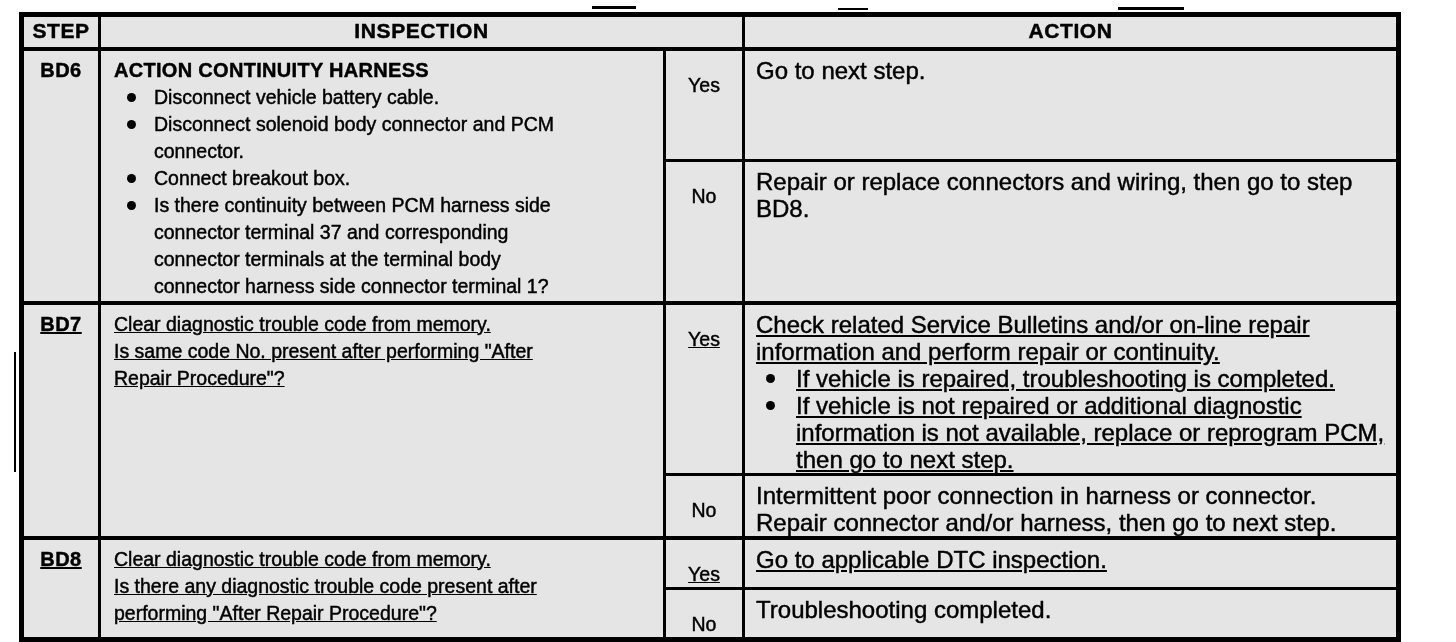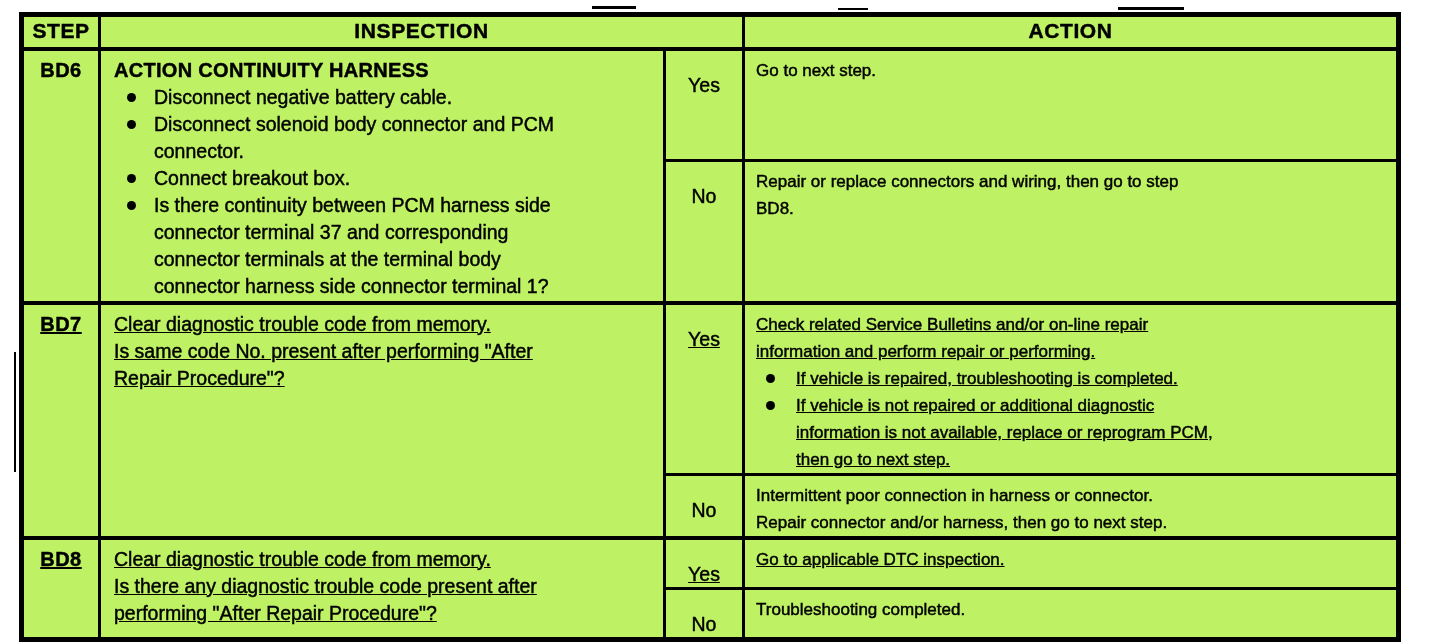--- a/index.html
+++ b/index.html
@@ -6,34 +6,34 @@
   .page{
     position:relative;width:1456px;height:642px;background:#ffffff;
     font-family:"Liberation Sans",sans-serif;color:#000;overflow:hidden;
   }
   table.ts{
     position:absolute;left:19px;top:12px;
     width:1377px;table-layout:fixed;border-collapse:collapse;
     border:5px solid #000;
     -webkit-text-stroke:0.45px #000;
   }
-  .ts th,.ts td{border:3px solid #000;vertical-align:top;overflow:hidden;background:#bef264;}
+  .ts th,.ts td{border:3px solid #000;vertical-align:top;overflow:hidden;background:#e5e5e5;}
   tr.hdr{height:34px;}
   tr.hdr th{
     font-size:21px;font-weight:bold;letter-spacing:0.6px;
     text-align:center;padding:2px 0 0 0;border-bottom:4px solid #000;
   }
   tr.grp td{border-top:4px solid #000;}
   td.step{
     font-size:20px;font-weight:bold;text-align:center;
     padding-top:8px;letter-spacing:0.5px;
   }
   td.insp{padding:6px 8px 0 13px;font-size:19.5px;}
   td.yn{font-size:19.5px;text-align:center;padding-top:23px;}
-  td.act{padding:6px 8px 0 11px;font-size:17px;}
+  td.act{padding:6px 8px 0 11px;font-size:24px;}
   .ln{line-height:27px;min-height:27px;white-space:nowrap;}
   .title{font-weight:bold;font-size:20px;line-height:27px;letter-spacing:0.3px;white-space:nowrap;}
   .bullet{position:relative;padding-left:40px;}
   .bullet .dot{
     position:absolute;left:13px;top:9px;width:9px;height:9px;
     border-radius:50%;background:#000;
   }
   td.act .bullet .dot{left:10px;}
   tr.r1a{height:112px;} tr.r1b{height:142px;}
   tr.r2a{height:169px;text-decoration:underline;} tr.r2b{height:60px;}
@@ -58,21 +58,21 @@
         <th colspan="2">INSPECTION</th>
         <th>ACTION</th>
       </tr>
 
       <tr class="r1a grp">
         <td class="step" rowspan="2">BD6</td>
         <td class="insp" rowspan="2">
           <div class="title">ACTION CONTINUITY HARNESS</div>
           <div class="bullet">
             <span class="dot"></span>
-            <div class="ln">Disconnect negative battery cable.</div>
+            <div class="ln">Disconnect vehicle battery cable.</div>
           </div>
           <div class="bullet">
             <span class="dot"></span>
             <div class="ln">Disconnect solenoid body connector and PCM</div>
             <div class="ln">connector.</div>
           </div>
           <div class="bullet">
             <span class="dot"></span>
             <div class="ln">Connect breakout box.</div>
           </div>
@@ -100,21 +100,21 @@
       <tr class="r2a grp">
         <td class="step" rowspan="2">BD7</td>
         <td class="insp" rowspan="2">
           <div class="ln">Clear diagnostic trouble code from memory.</div>
           <div class="ln">Is same code No. present after performing "After</div>
           <div class="ln">Repair Procedure"?</div>
         </td>
         <td class="yn">Yes</td>
         <td class="act">
           <div class="ln">Check related Service Bulletins and/or on-line repair</div>
-          <div class="ln">information and perform repair or performing.</div>
+          <div class="ln">information and perform repair or continuity.</div>
           <div class="bullet">
             <span class="dot"></span>
             <div class="ln">If vehicle is repaired, troubleshooting is completed.</div>
           </div>
           <div class="bullet">
             <span class="dot"></span>
             <div class="ln">If vehicle is not repaired or additional diagnostic</div>
             <div class="ln">information is not available, replace or reprogram PCM,</div>
             <div class="ln">then go to next step.</div>
           </div>

